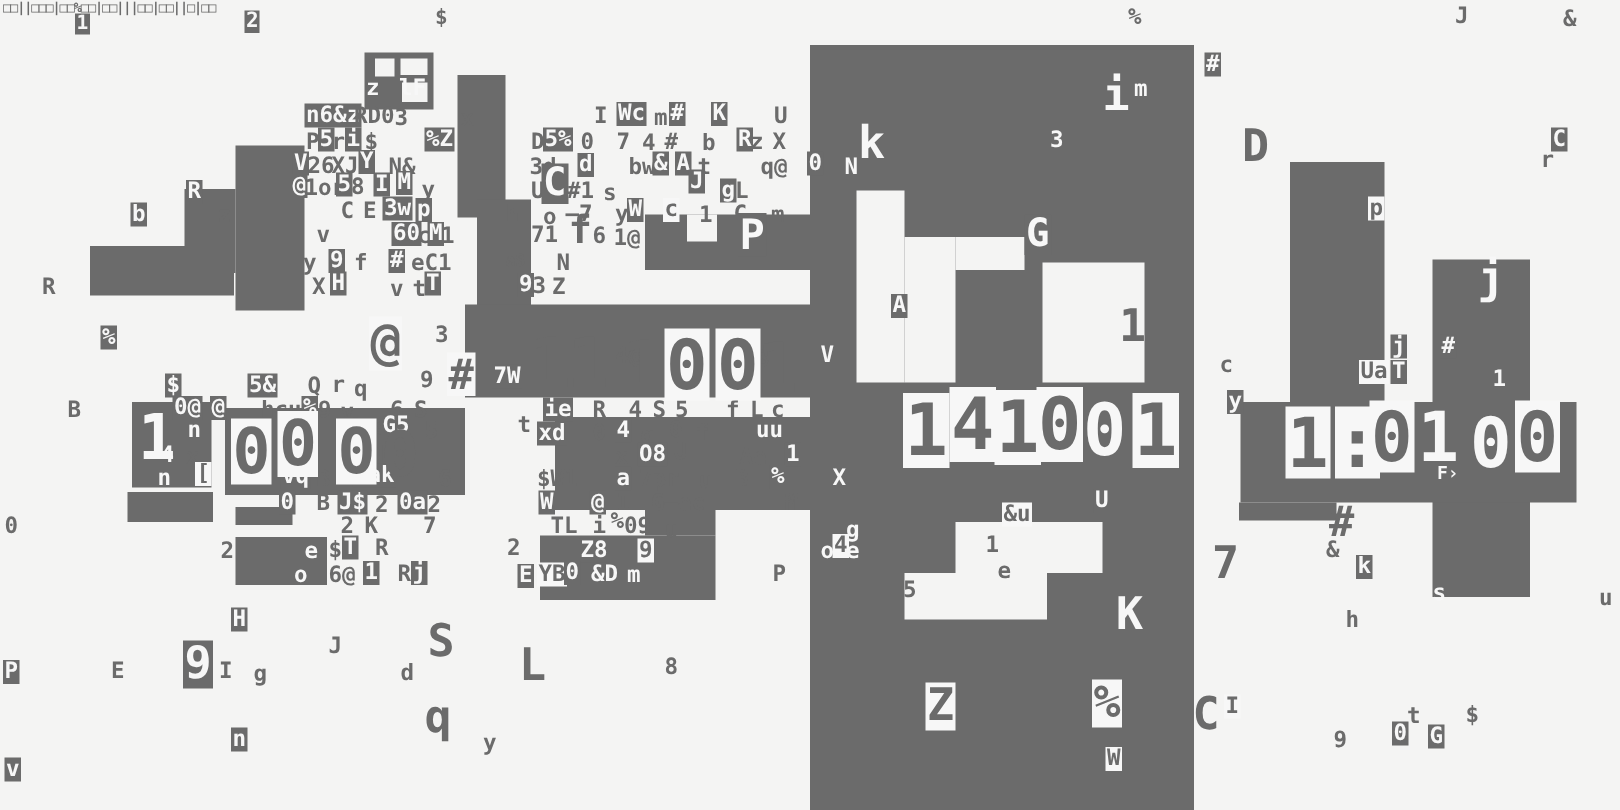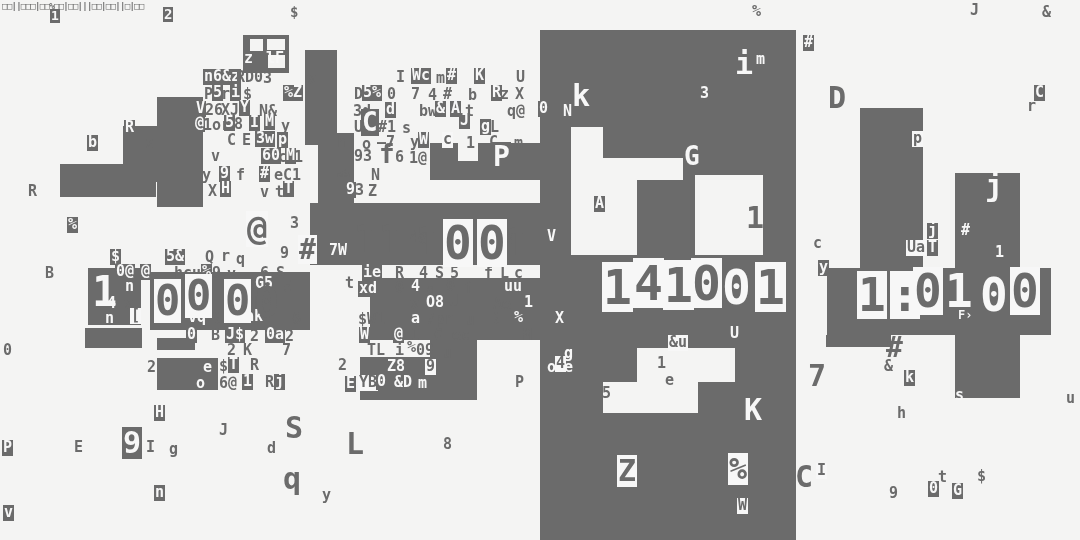--- a/index.html
+++ b/index.html
@@ -134,21 +134,21 @@
       <span class="g i" style="left: 418px; top: 132px; font-size: 15px;">W</span>
       <span class="g c" style="left: 442px; top: 132px; font-size: 15px;">c</span>
       <span class="g d" style="left: 466px; top: 136px; font-size: 15px;">1</span>
       <span class="g d" style="left: 489px; top: 135px; font-size: 15px;">C</span>
       <span class="g d" style="left: 514px; top: 136px; font-size: 15px;">m</span>
       <span class="g d" style="left: 211px; top: 149px; font-size: 15px;">v</span>
       <span class="g i" style="left: 261px; top: 148px; font-size: 15px;">60</span>
       <span class="g d" style="left: 278px; top: 150px; font-size: 15px;">c</span>
       <span class="g i" style="left: 285px; top: 148px; font-size: 15px;">M</span>
       <span class="g d" style="left: 294px; top: 150px; font-size: 15px;">1</span>
-      <span class="g d" style="left: 354px; top: 149px; font-size: 15px;">93</span>
+      <span class="g d" style="left: 354px; top: 149px; font-size: 15px;">71</span>
       <span class="g d" style="left: 379px; top: 141px; font-size: 26px;">f</span>
       <span class="g d" style="left: 395px; top: 150px; font-size: 15px;">6</span>
       <span class="g d" style="left: 409px; top: 151px; font-size: 15px;">1@</span>
       <span class="g i" style="left: 492px; top: 142px; font-size: 28px;">P</span>
       <span class="g d" style="left: 202px; top: 168px; font-size: 15px;">y</span>
       <span class="g i" style="left: 219px; top: 166px; font-size: 15px;">9</span>
       <span class="g d" style="left: 236px; top: 168px; font-size: 15px;">f</span>
       <span class="g i" style="left: 259px; top: 166px; font-size: 15px;">#</span>
       <span class="g d" style="left: 274px; top: 168px; font-size: 15px;">eC1</span>
       <span class="g d" style="left: 337px; top: 168px; font-size: 11px;">aS</span>

